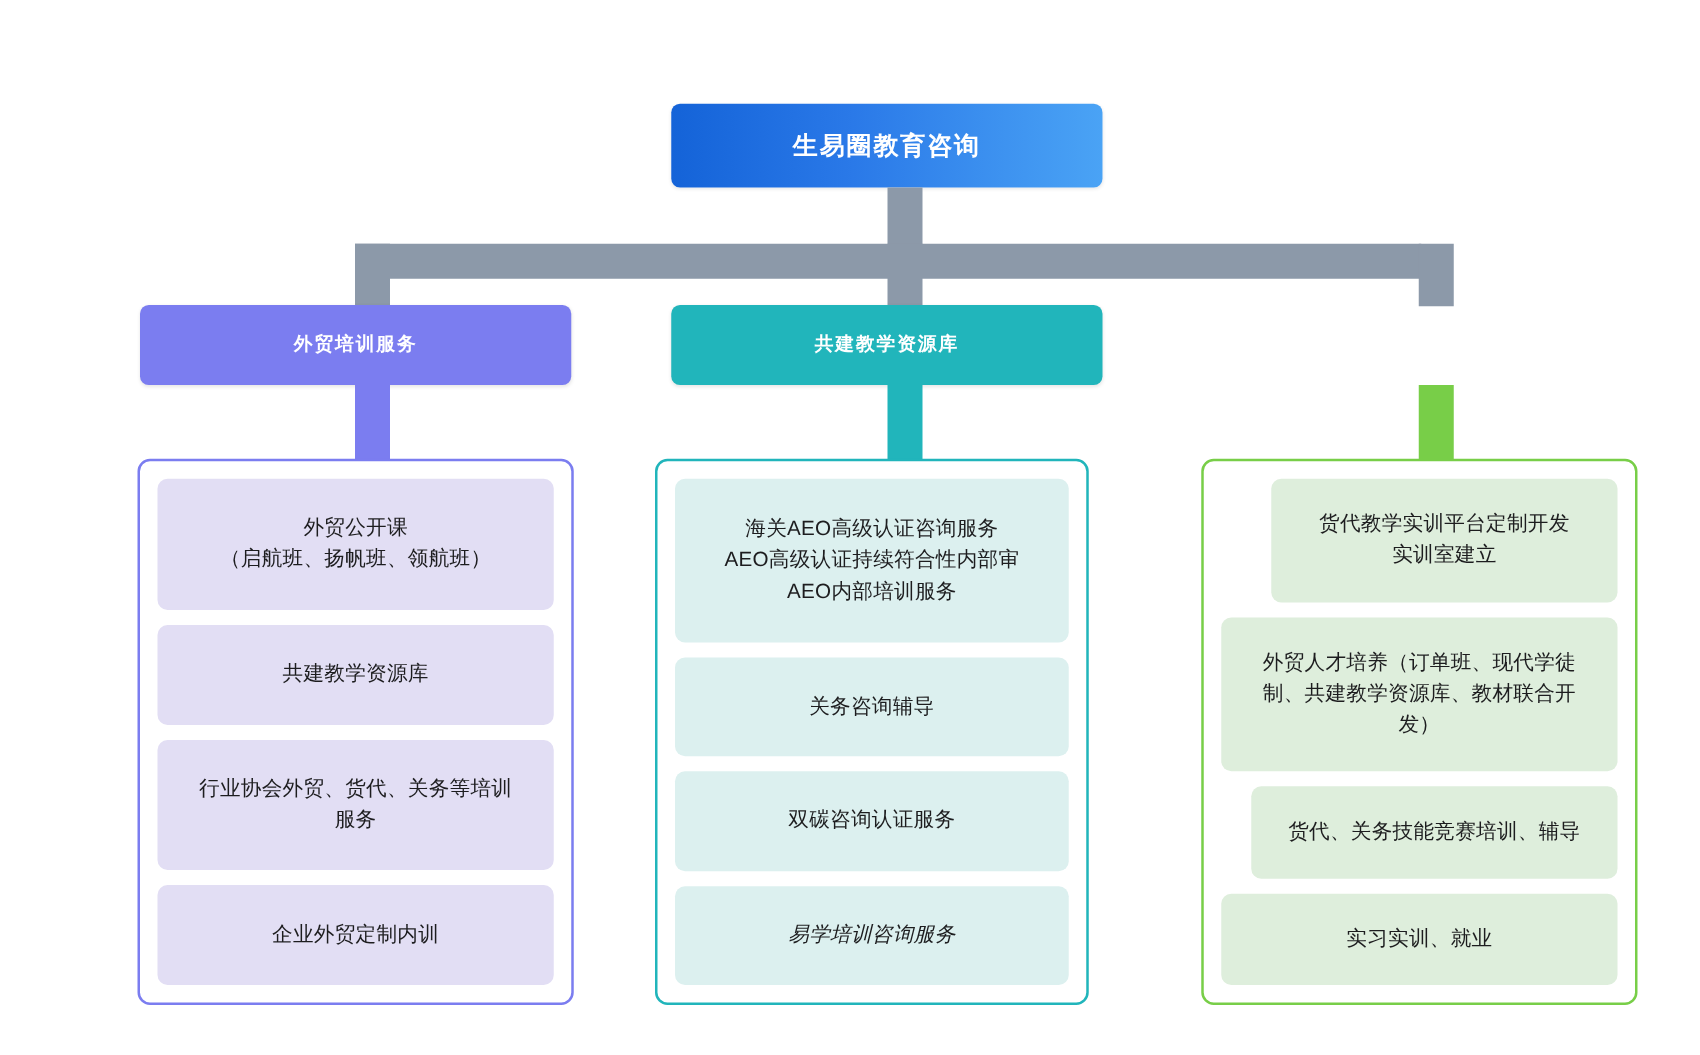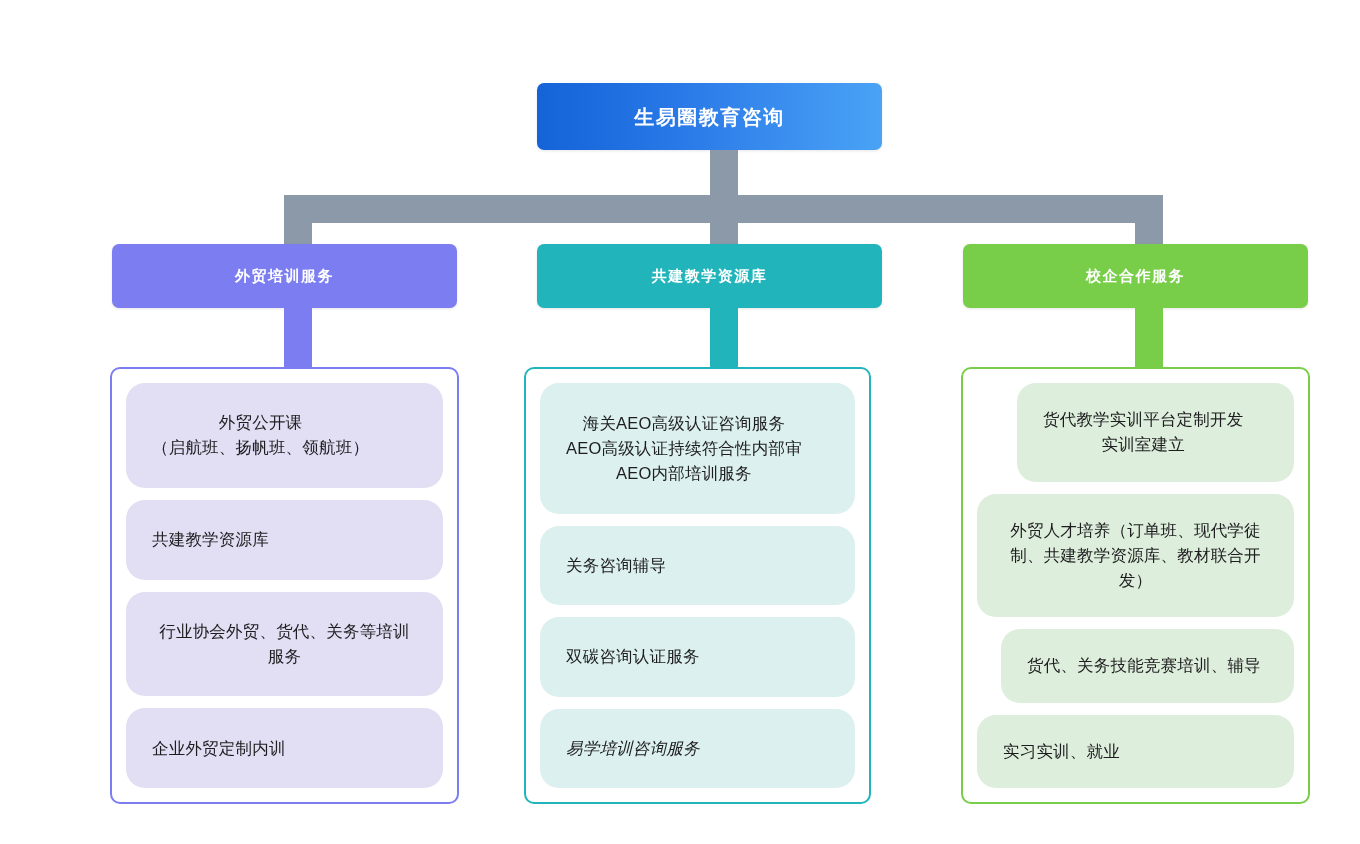--- a/index.html
+++ b/index.html
@@ -90,23 +90,24 @@
     display: flex;
     flex-direction: column;
     justify-content: space-between;
   }
   .container-box.c0 { left: 82px;  width: 349px; border-color: #7b7df0; }
   .container-box.c1 { left: 496px; width: 347px; border-color: #21b5bb; }
   .container-box.c2 { left: 933px; width: 349px; border-color: #78ce48; }
 
   
   .chip {
-    border-radius: 19px;
+    border-radius: 8px;
     display: flex;
     align-items: center;
+    justify-content: center;
     text-align: center;
     padding: 10px 12px;
     flex: 1 1 auto;
     margin-bottom: 12px;
   }
   .chip:last-child { margin-bottom: 0; }
   .chip .chip-text {
     font-size: 16.5px;
     color: #1d1d1f;
     line-height: 1.52;
@@ -153,23 +154,20 @@
   <div class="col-header c0">
     <span class="node-text">外贸培训服务</span>
   </div>
   <div class="stem c0"></div>
 
   <div class="col-header c1">
     <span class="node-text">共建教学资源库</span>
   </div>
   <div class="stem c1"></div>
 
-  <div class="col-header c2">
-    <span class="node-text">校企合作服务</span>
-  </div>
   <div class="stem c2"></div>
 
   <div class="container-box c0">
     <div class="chip">
       <span class="chip-text">外贸公开课
 （启航班、扬帆班、领航班）</span>
     </div>
     <div class="chip">
       <span class="chip-text">共建教学资源库</span>
     </div>

